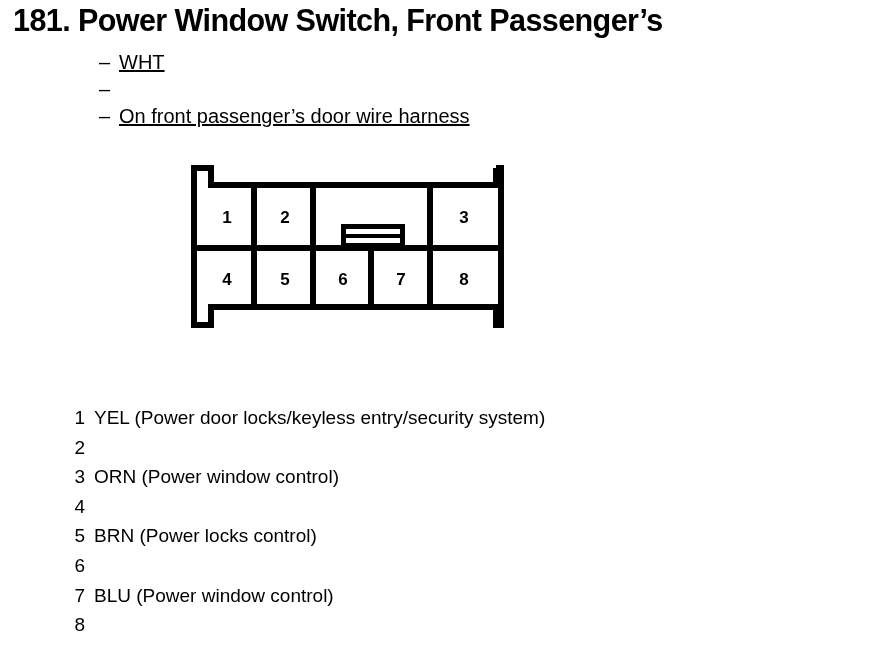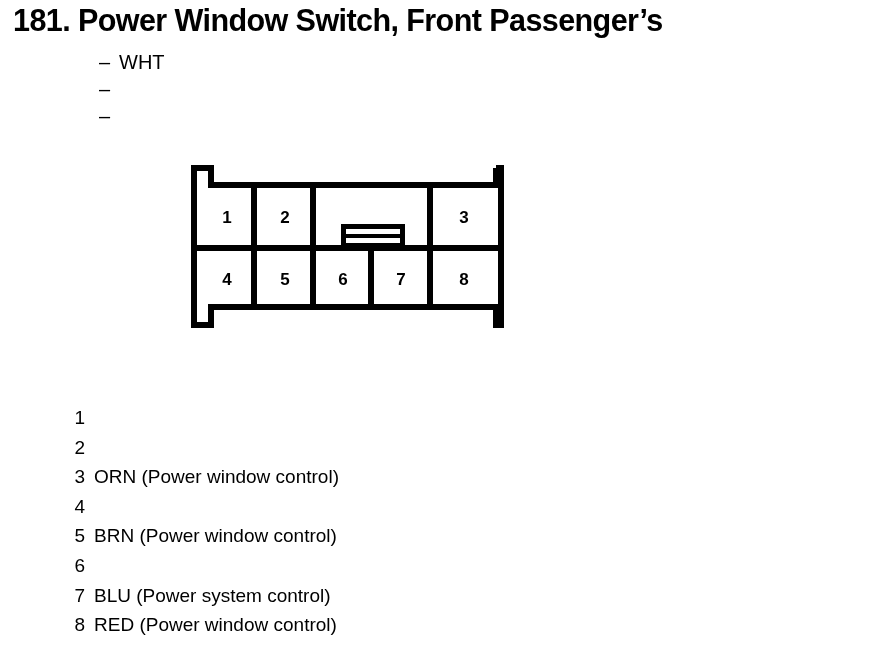--- a/index.html
+++ b/index.html
@@ -46,20 +46,21 @@
     font-size: 20px;
     white-space: nowrap;
   }
   .bullet-dash {
     width: 20px;
     flex: 0 0 20px;
     font-size: 20px;
   }
   .bullet-text {
     flex: 0 0 auto;
+    text-decoration: underline;
   }
 
   
   .connector {
     position: absolute;
     left: 185px;
     top: 160px;
     width: 325px;
     height: 180px;
   }
@@ -107,20 +108,21 @@
 <div class="bullets">
   <div class="bullet-row">
     <span class="bullet-dash">–</span>
     <span class="bullet-text">WHT</span>
   </div>
   <div class="bullet-row">
     <span class="bullet-dash">–</span>
   </div>
   <div class="bullet-row">
     <span class="bullet-dash">–</span>
+    <span class="bullet-text">On front passenger’s door wire harness</span>
   </div>
 </div>
 
 <div class="connector">
   <svg width="325" height="180" viewBox="0 0 325 180" xmlns="http://www.w3.org/2000/svg">
     <g shape-rendering="crispEdges">
 
       <path d="M 9,8
                L 26,8
                L 26,25
@@ -169,39 +171,39 @@
     <text class="cav-num" x="100" y="125">5</text>
     <text class="cav-num" x="158" y="125">6</text>
     <text class="cav-num" x="216" y="125">7</text>
     <text class="cav-num" x="279" y="125">8</text>
   </svg>
 </div>
 
 <div class="legend">
   <div class="legend-row">
     <span class="legend-num">1</span>
+    <span class="legend-desc">YEL (Power door locks/keyless entry/security system)</span>
   </div>
   <div class="legend-row">
     <span class="legend-num">2</span>
   </div>
   <div class="legend-row">
     <span class="legend-num">3</span>
     <span class="legend-desc">ORN (Power window control)</span>
   </div>
   <div class="legend-row">
     <span class="legend-num">4</span>
   </div>
   <div class="legend-row">
     <span class="legend-num">5</span>
-    <span class="legend-desc">BRN (Power window control)</span>
+    <span class="legend-desc">BRN (Power locks control)</span>
   </div>
   <div class="legend-row">
     <span class="legend-num">6</span>
   </div>
   <div class="legend-row">
     <span class="legend-num">7</span>
-    <span class="legend-desc">BLU (Power system control)</span>
+    <span class="legend-desc">BLU (Power window control)</span>
   </div>
   <div class="legend-row">
     <span class="legend-num">8</span>
-    <span class="legend-desc">RED (Power window control)</span>
   </div>
 </div>
 
 </body></html>

